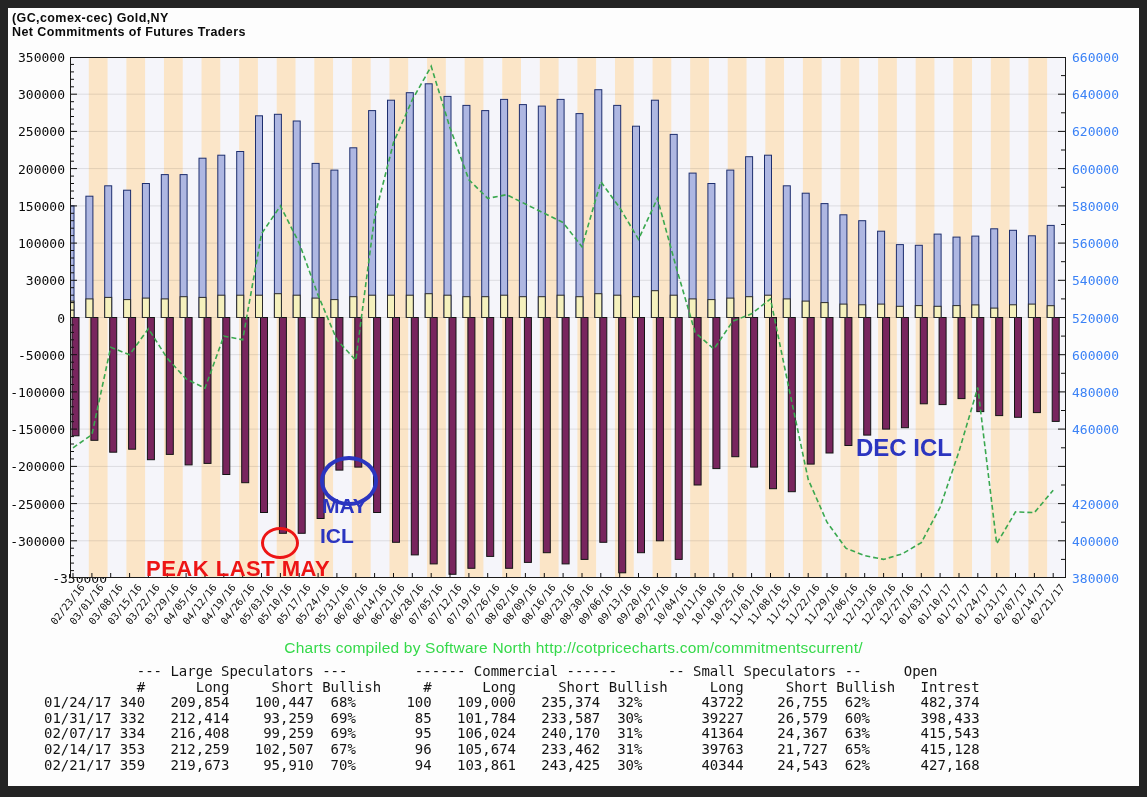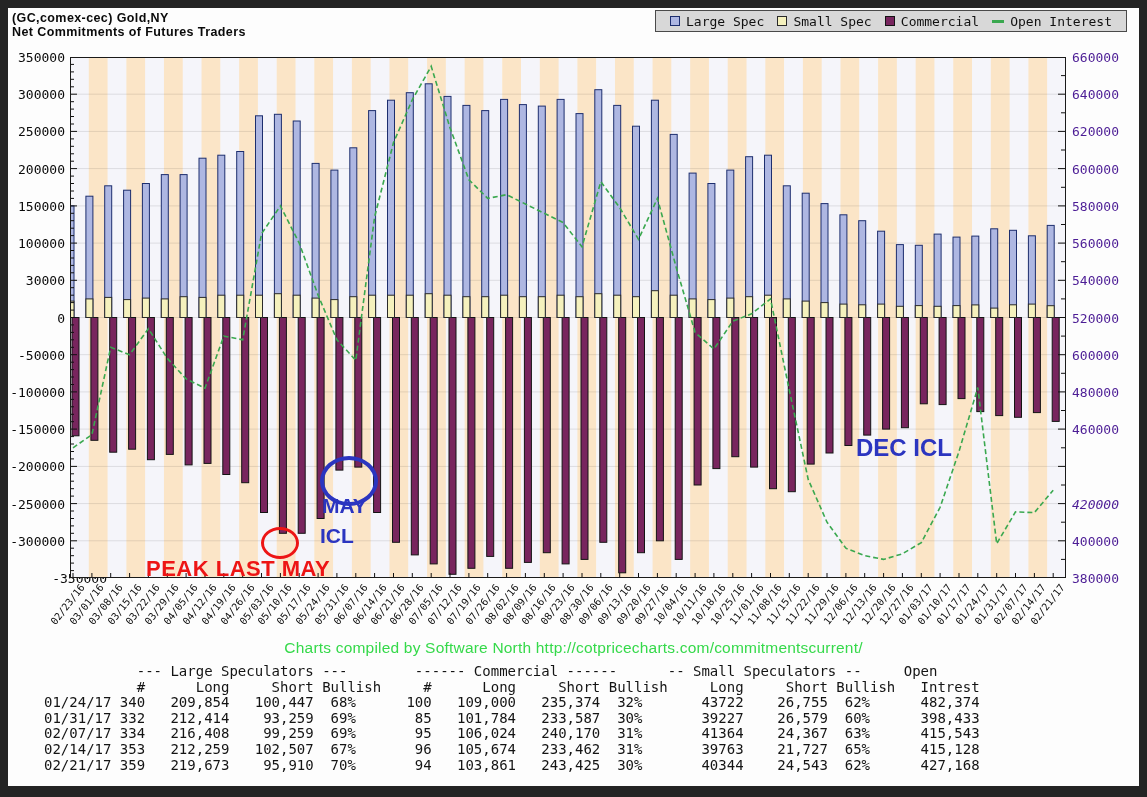--- a/index.html
+++ b/index.html
@@ -13,21 +13,21 @@
   #legend{position:absolute;left:647px;top:2px;width:472px;height:22px;background:#d8d8d8;
           border:1px solid #4a4a4a;display:flex;align-items:center;justify-content:space-between;
           padding:0 14px;box-sizing:border-box;}
   .legend-item{display:flex;align-items:center;gap:6px;font-size:13px;color:#111;white-space:nowrap;}
   .swatch{width:10px;height:10px;box-sizing:border-box;}
   .swatch.line{width:12px;height:3px;border:none !important;}
   
   #plot{position:absolute;left:62px;top:49px;width:996px;height:521px;}
   #plot svg{position:absolute;left:0;top:0;}
   .axis-label{position:absolute;font-size:13px;color:#0a0a0a;white-space:nowrap;}
-  .axis-label.right{color:#4c1d95;}
+  .axis-label.right{color:#3b82f6;}
   .x-label{position:absolute;font-size:10px;color:#0a0a0a;white-space:nowrap;
            transform:translateX(-100%) rotate(-52deg);transform-origin:100% 0;}
   
   .ellipse{position:absolute;border-radius:50%;}
   #red-ellipse{left:191px;top:470px;width:32px;height:26px;border:3px solid #ed1515;}
   #blue-ellipse{left:250px;top:399px;width:50px;height:42px;border:4px solid #2b35c0;}
   .ann-text{position:absolute;font-family:"Liberation Sans",sans-serif;font-weight:bold;white-space:nowrap;}
   #peak-text{left:76px;top:499px;font-size:22px;color:#ed1515;letter-spacing:.5px;}
   #may-text{left:252px;top:437px;font-size:21px;color:#2b35c0;}
   #icl-text{left:250px;top:467px;font-size:21px;color:#2b35c0;}
@@ -41,38 +41,20 @@
 </style>
 </head>
 <body>
 
 <div id="stage">
   <div id="panel">
 
     <div class="title-line" id="title1">(GC,comex-cec) Gold,NY</div>
     <div class="title-line" id="title2">Net Commitments of Futures Traders</div>
 
-    <div id="legend">
-      <div class="legend-item">
-        <span class="swatch" style="background: rgb(174, 183, 226); border: 1px solid rgb(29, 46, 110);"></span>
-        <span>Large Spec</span>
-      </div>
-      <div class="legend-item">
-        <span class="swatch" style="background: rgb(245, 241, 189); border: 1px solid rgb(42, 42, 42);"></span>
-        <span>Small Spec</span>
-      </div>
-      <div class="legend-item">
-        <span class="swatch" style="background: rgb(120, 37, 94); border: 1px solid rgb(20, 20, 20);"></span>
-        <span>Commercial</span>
-      </div>
-      <div class="legend-item">
-        <span class="swatch line" style="background: rgb(58, 168, 79);"></span>
-        <span>Open Interest</span>
-      </div>
-    </div>
 
     <div id="left-labels">
         <div class="axis-label" style="left: 0px; top: 42px; width: 57px; text-align: right;">350000</div>
         <div class="axis-label" style="left: 0px; top: 79px; width: 57px; text-align: right;">300000</div>
         <div class="axis-label" style="left: 0px; top: 116px; width: 57px; text-align: right;">250000</div>
         <div class="axis-label" style="left: 0px; top: 154px; width: 57px; text-align: right;">200000</div>
         <div class="axis-label" style="left: 0px; top: 191px; width: 57px; text-align: right;">150000</div>
         <div class="axis-label" style="left: 0px; top: 228px; width: 57px; text-align: right;">100000</div>
         <div class="axis-label" style="left: 0px; top: 265px; width: 57px; text-align: right;">30000</div>
         <div class="axis-label" style="left: 0px; top: 303px; width: 57px; text-align: right;">0</div>
@@ -90,21 +72,21 @@
         <div class="axis-label right" style="left: 1064px; top: 116px;">620000</div>
         <div class="axis-label right" style="left: 1064px; top: 154px;">600000</div>
         <div class="axis-label right" style="left: 1064px; top: 191px;">580000</div>
         <div class="axis-label right" style="left: 1064px; top: 228px;">560000</div>
         <div class="axis-label right" style="left: 1064px; top: 265px;">540000</div>
         <div class="axis-label right" style="left: 1064px; top: 303px;">520000</div>
         <div class="axis-label right" style="left: 1064px; top: 340px;">600000</div>
         <div class="axis-label right" style="left: 1064px; top: 377px;">480000</div>
         <div class="axis-label right" style="left: 1064px; top: 414px;">460000</div>
         <div class="axis-label right" style="left: 1008px; top: 451px;">440000</div>
-        <div class="axis-label right" style="left: 1064px; top: 489px; font-style: italic;">420000</div>
+        <div class="axis-label right" style="left: 1064px; top: 489px;">420000</div>
         <div class="axis-label right" style="left: 1064px; top: 526px;">400000</div>
         <div class="axis-label right" style="left: 1064px; top: 563px;">380000</div>
       </div>
 
     <div id="plot">
       <div id="svg-holder">
           <svg width="996" height="521" xmlns="http://www.w3.org/2000/svg">
             <rect x="0.00" y="0" width="19.29" height="521" fill="#f5f5fa"></rect>
             <rect x="18.79" y="0" width="19.29" height="521" fill="#fbe5c7"></rect>
             <rect x="37.58" y="0" width="19.29" height="521" fill="#f5f5fa"></rect>

